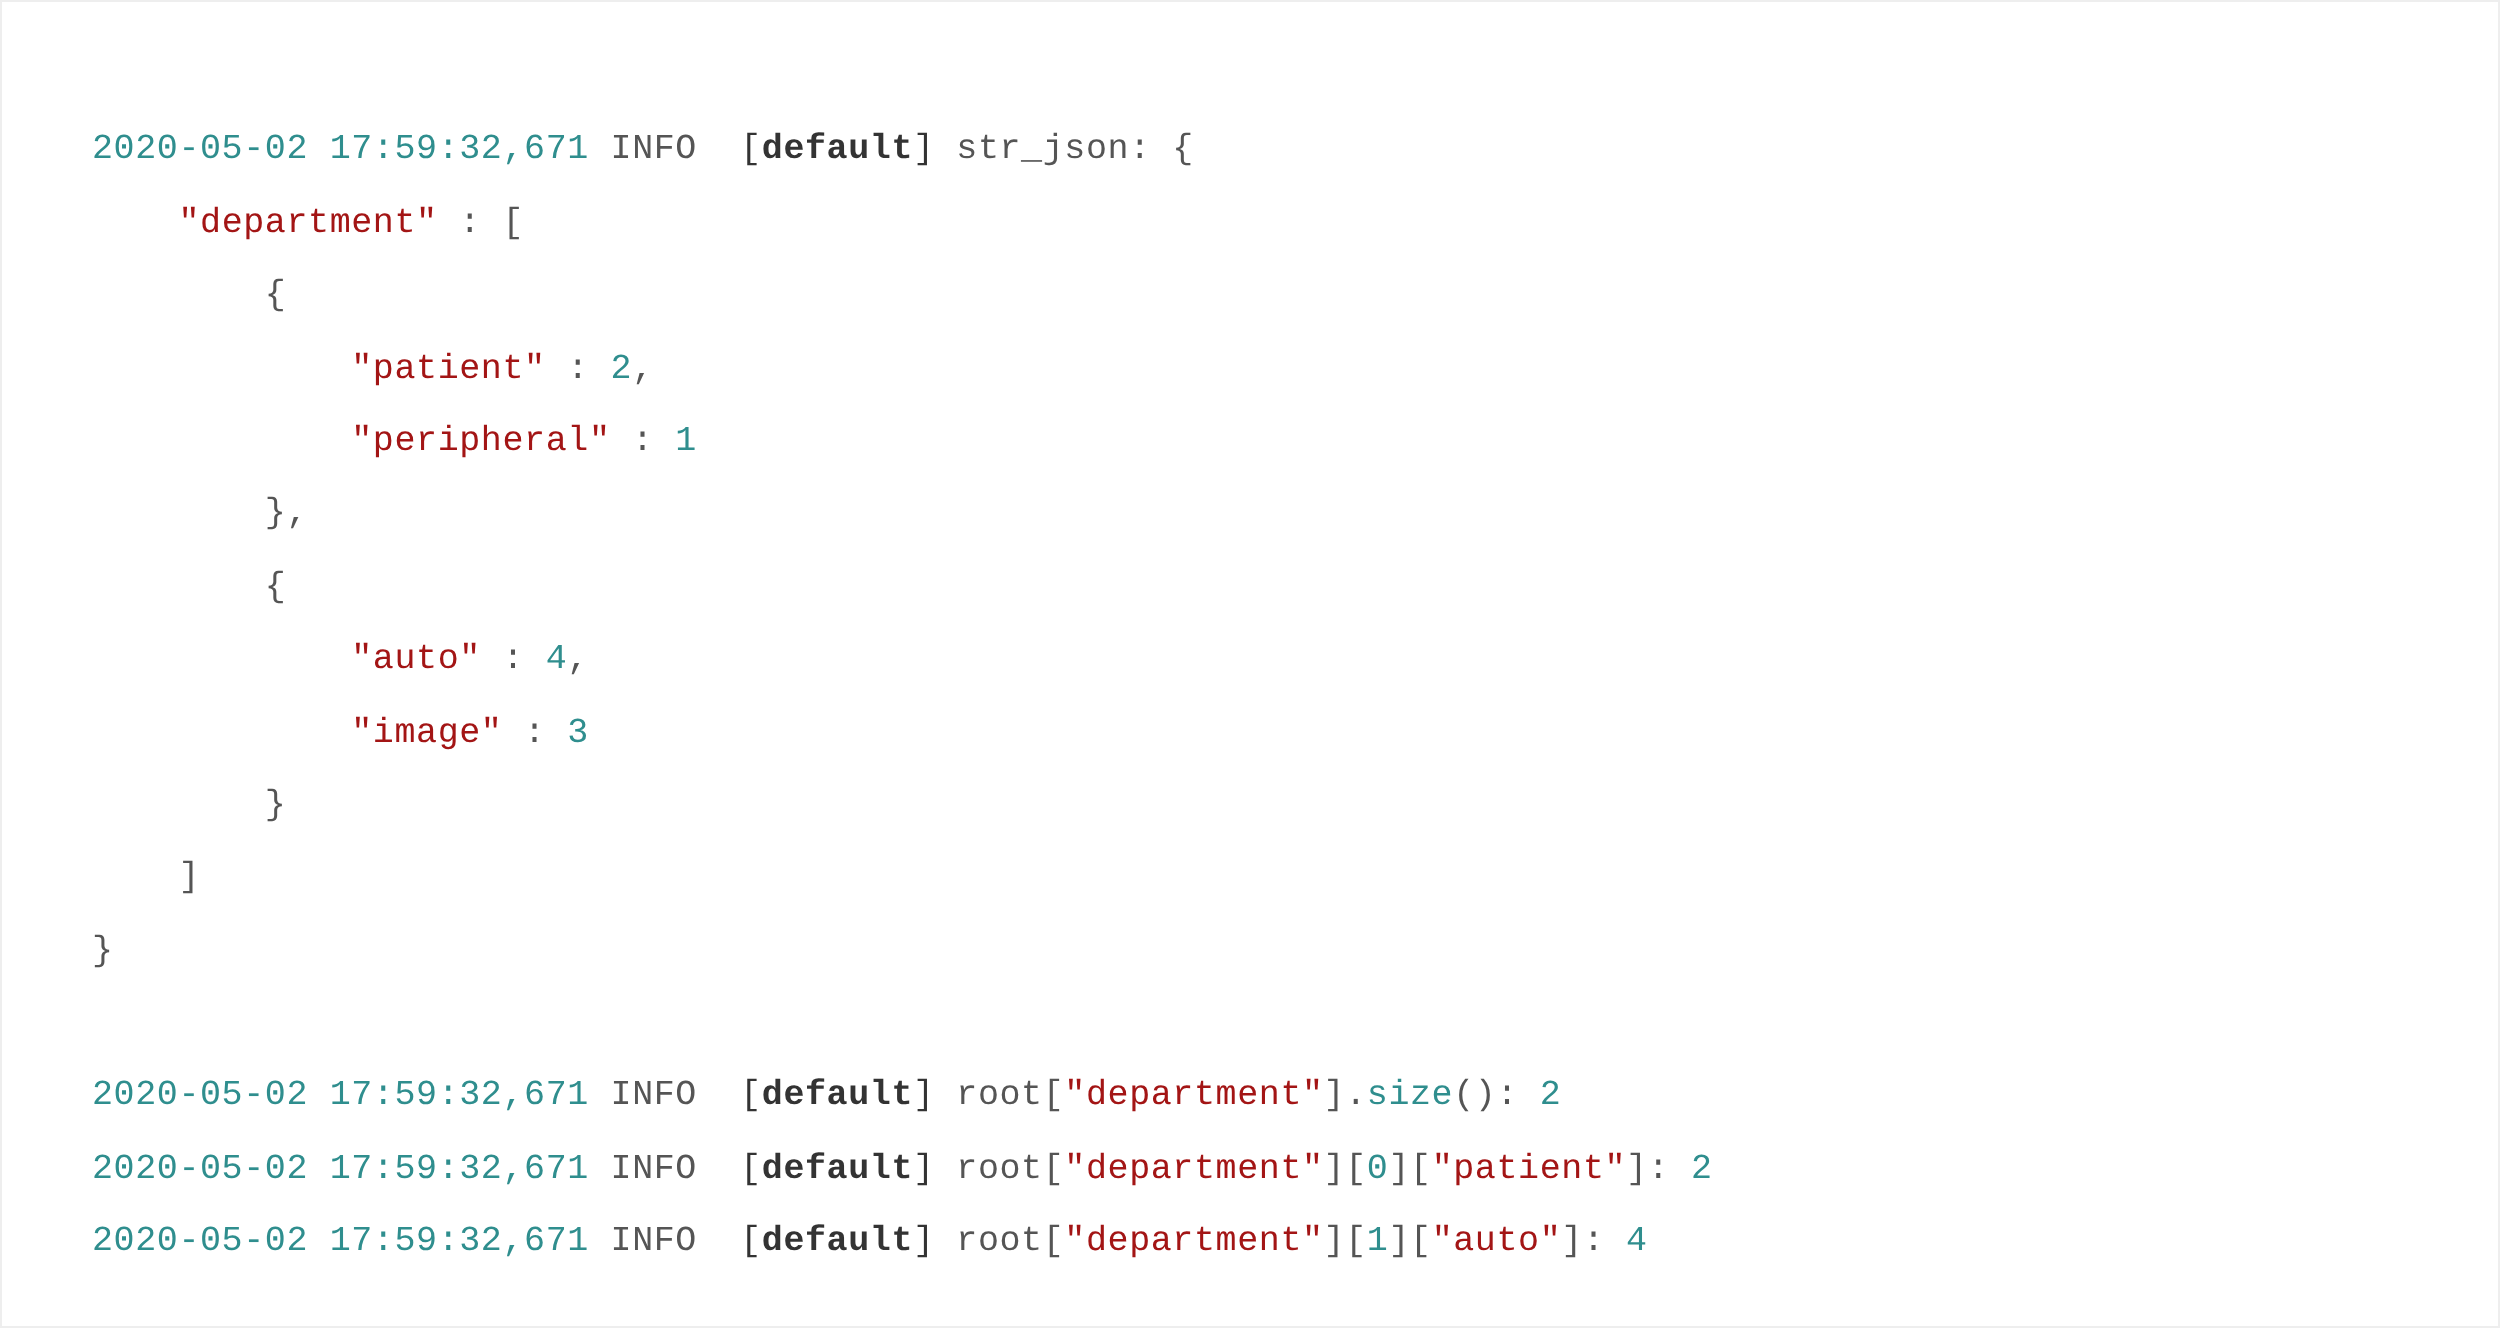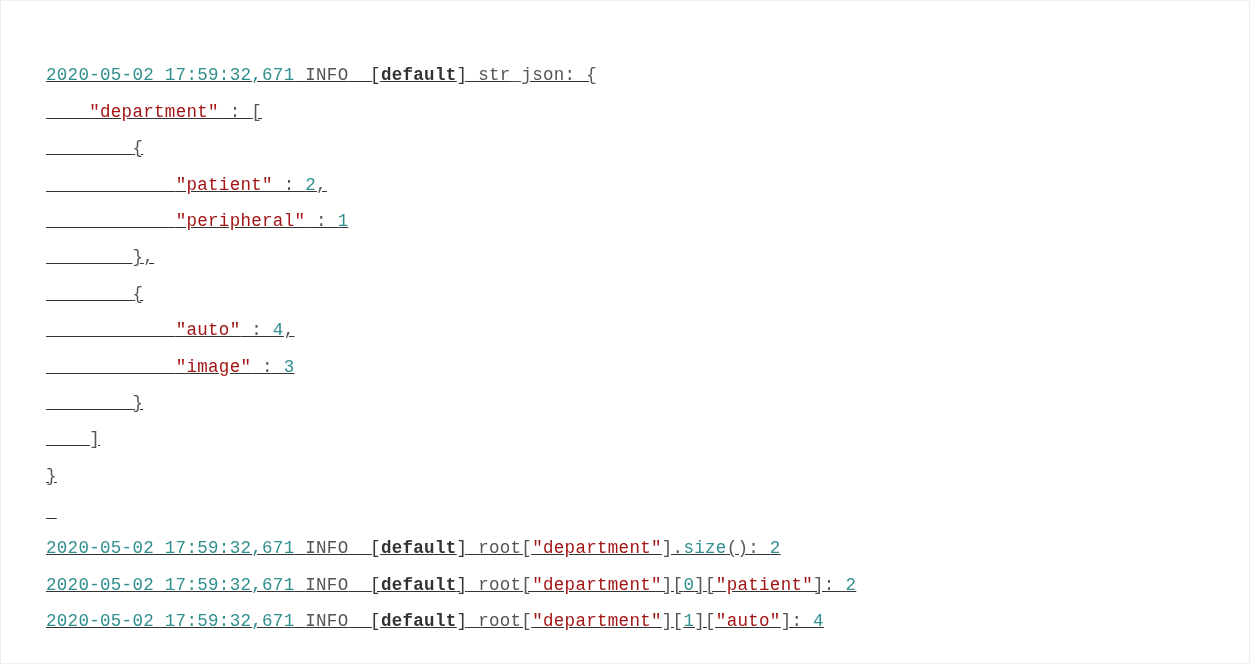--- a/index.html
+++ b/index.html
@@ -14,21 +14,20 @@
       line-height: 2.08;
       padding: 20px 18px 20px 45px;
       color: #333;
       width: 1250px;
       height: 664px;
       border: 1px solid #eee;
       letter-spacing: 0.3px;
     }
     .code-block {
       white-space: pre;
-      text-decoration: underline;
     }
     .c-teal { color: #2f8e8e; }
     .c-black { color: #333; }
     .c-gray { color: #555; }
     .c-crimson { color: #a31515; }
     .c-func { color: #2f8e8e; }
     .bold { font-weight: bold; }
   </style>
 </head>
 <body>

